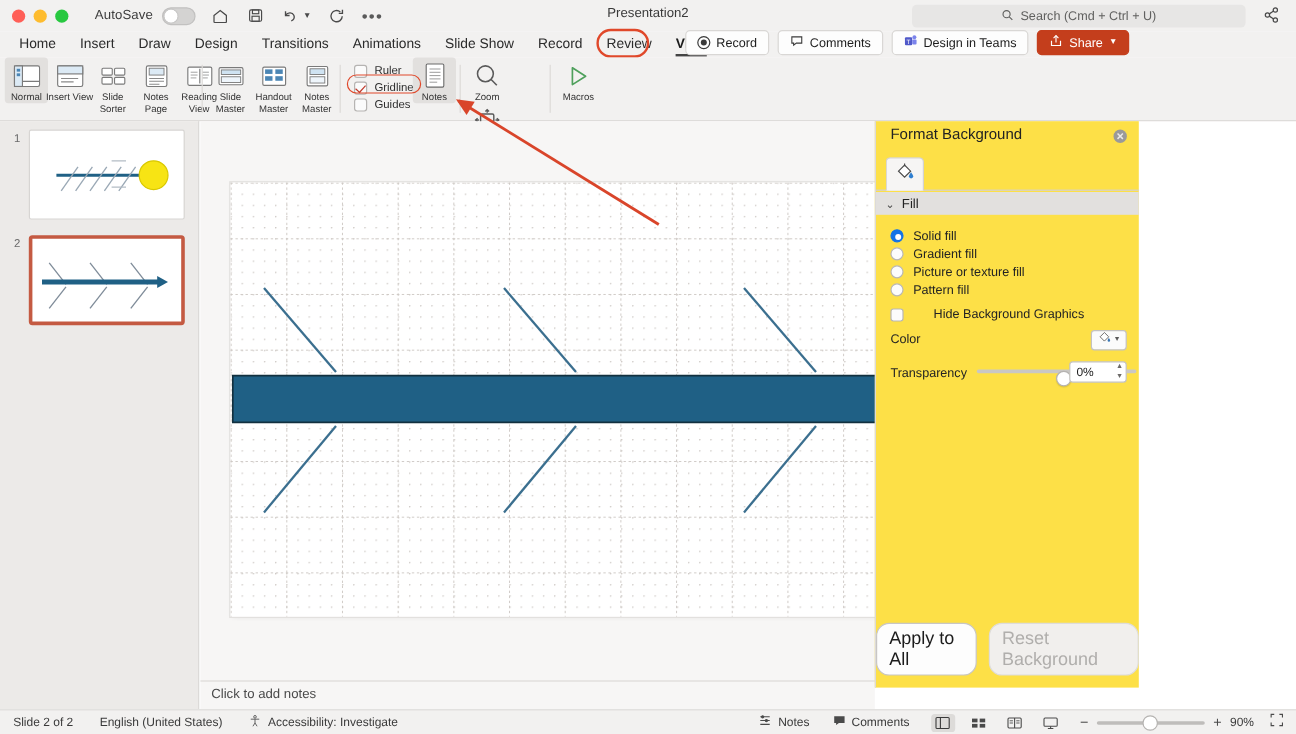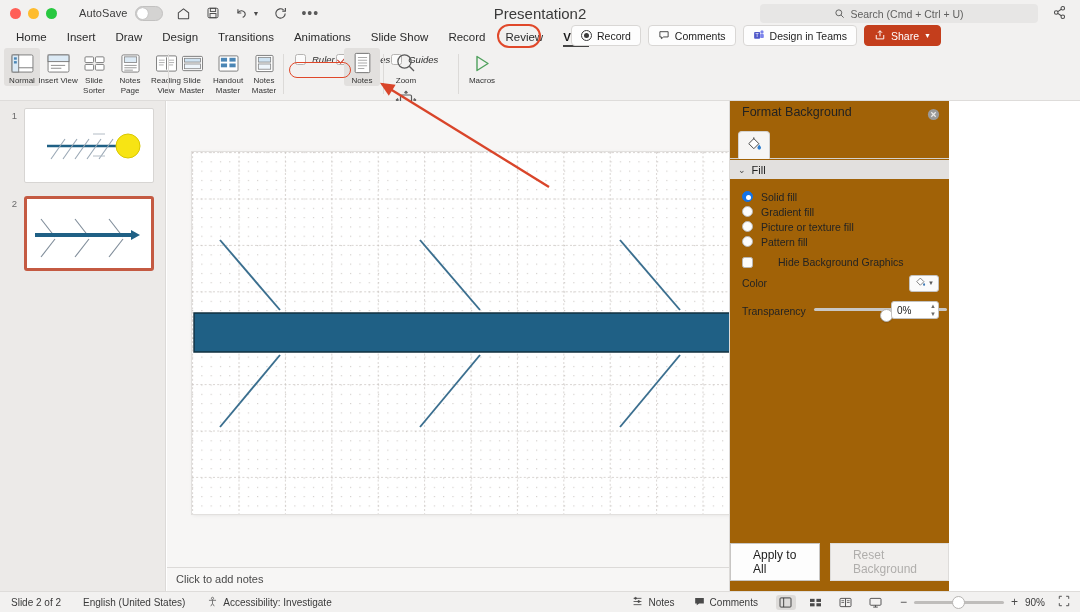--- a/index.html
+++ b/index.html
@@ -37,21 +37,21 @@
   }
   .qicon {
     margin-left: 13px; width: 16px; height: 16px; color: #4a4a4a;
     display: flex; align-items: center; justify-content: center;
   }
   .qicon svg { display: block; }
   .undo-caret { margin-left: 3px; font-size: 7px; color: #4a4a4a; }
   .dots { margin-left: 13px; font-size: 14px; color: #5a5a5a; letter-spacing: 1px; line-height: 10px;}
   .doc-title {
     position: absolute; left: 0; right: 0; top: 5px; text-align: center;
-    font-size: 15px; color: #3a3a3a; pointer-events: none;
+    font-size: 11px; color: #3a3a3a; pointer-events: none;
   }
   .searchbox {
     position: absolute; right: 42px; top: 4px; width: 278px; height: 19px;
     background: #e7e6e5; border-radius: 4px;
     display: flex; align-items: center; justify-content: center; gap: 5px;
   }
   .searchbox .s-txt { font-size: 10.5px; color: #60605f; }
   .topright-icon { position: absolute; right: 11px; top: 5px; width: 17px; height: 17px; color:#4a4a4a;}
 
   
@@ -84,21 +84,21 @@
   .rbtn {
     width: 36px; display: flex; flex-direction: column; align-items: center;
     padding-top: 3px; cursor: default;
   }
   .rbtn.sel { background: #e2e0de; border-radius: 3px; }
   .rbtn .gl { width: 26px; height: 24px; display: flex; align-items: center; justify-content: center; }
   .rbtn .lbl {
     font-size: 8px; color: #333; text-align: center; line-height: 9.5px;
     margin-top: 1px; width: 40px;
   }
-  .checks { display: flex; flex-direction: row; gap: 1px; padding-top: 5px; font-style: italic; }
+  .checks { display: flex; flex-direction: column; gap: 1px; padding-top: 5px; }
   .chk-row { display: flex; align-items: center; height: 13px; }
   .chk {
     width: 11px; height: 11px; border: 1px solid #b6b4b2; border-radius: 2.5px;
     background: #fbfbfb; position: relative;
   }
   .chk.on::after {
     content: ""; position: absolute; left: 2px; top: 0px; width: 4px; height: 7px;
     border: solid #c0392b; border-width: 0 1.6px 1.6px 0; transform: rotate(42deg);
   }
   .chk-lbl { font-size: 9.5px; color: #2e2e2e; margin-left: 6px; }
@@ -133,22 +133,22 @@
     background: #fff; box-shadow: 0 0 0 1px #e2e0de, 1px 1px 4px rgba(0,0,0,.09);
   }
   .grid-layer { position: absolute; inset: 0; }
   .notes-divider { position: absolute; left: 0; right: 0; top: 466px; height: 1px; background: #dcdad8; }
   .notes-placeholder {
     position: absolute; left: 9px; top: 472px; font-size: 11px; color: #4a4a4a;
   }
 
   
   .panel {
-    position: absolute; right: 0; top: 101px; width: 220px; bottom: 21px;
-    background: #a16207; border-left: 1px solid #dcdad8;
+    position: absolute; right: 0; top: 101px; width: 220px; bottom: 39px;
+    background: #fde047; border-left: 1px solid #dcdad8;
   }
   .panel-title { position: absolute; left: 12px; top: 4px; font-size: 12.5px; color: #222; }
   .panel-close { position: absolute; right: 9px; top: 6px; width: 13px; height: 13px; color:#8a8a8a;}
   .panel-tabstrip {
     position: absolute; left: 0; right: 0; top: 28px; height: 30px;
     border-bottom: 1px solid #d4d2d0;
   }
   .panel-tab {
     position: absolute; left: 8px; top: 2px; width: 32px; height: 28px;
     background: #f6f5f4; border: 1px solid #d4d2d0; border-bottom: none;
@@ -200,21 +200,21 @@
     background: #fff; border: 1px solid #c4c2c0; border-radius: 3px;
     display: flex; align-items: center;
   }
   .spin .val { font-size: 10px; color: #1c1c1c; margin-left: 5px; }
   .spin .arrows {
     position: absolute; right: 2px; top: 1px; display: flex; flex-direction: column;
     gap: 2px; color: #6c6a68; font-size: 6px; line-height: 6px;
   }
   .panel-buttons { position: absolute; left: 0; right: 0; bottom: 10px; display: flex; justify-content: center; gap: 10px; }
   .pbtn {
-    font-size: 12px; padding: 4px 22px; border-radius: 0;
+    font-size: 15px; padding: 4px 10px; border-radius: 11px;
     background: #fdfdfd; border: 1px solid #c8c6c4; color: #1c1c1c;
   }
   .pbtn.disabled { color: #b0aeac; background: #f1efed; border-color: #dedcda; }
 
   
   .actions { position: absolute; top: 25px; right: 8px; display: flex; align-items: center; gap: 7px; }
   .abtn {
     height: 21px; padding: 0 9px; border-radius: 4px; background: #fdfdfd;
     border: 1px solid #d9d7d5; display: flex; align-items: center; gap: 5px;
     font-size: 10.5px; color: #1c1c1c;

